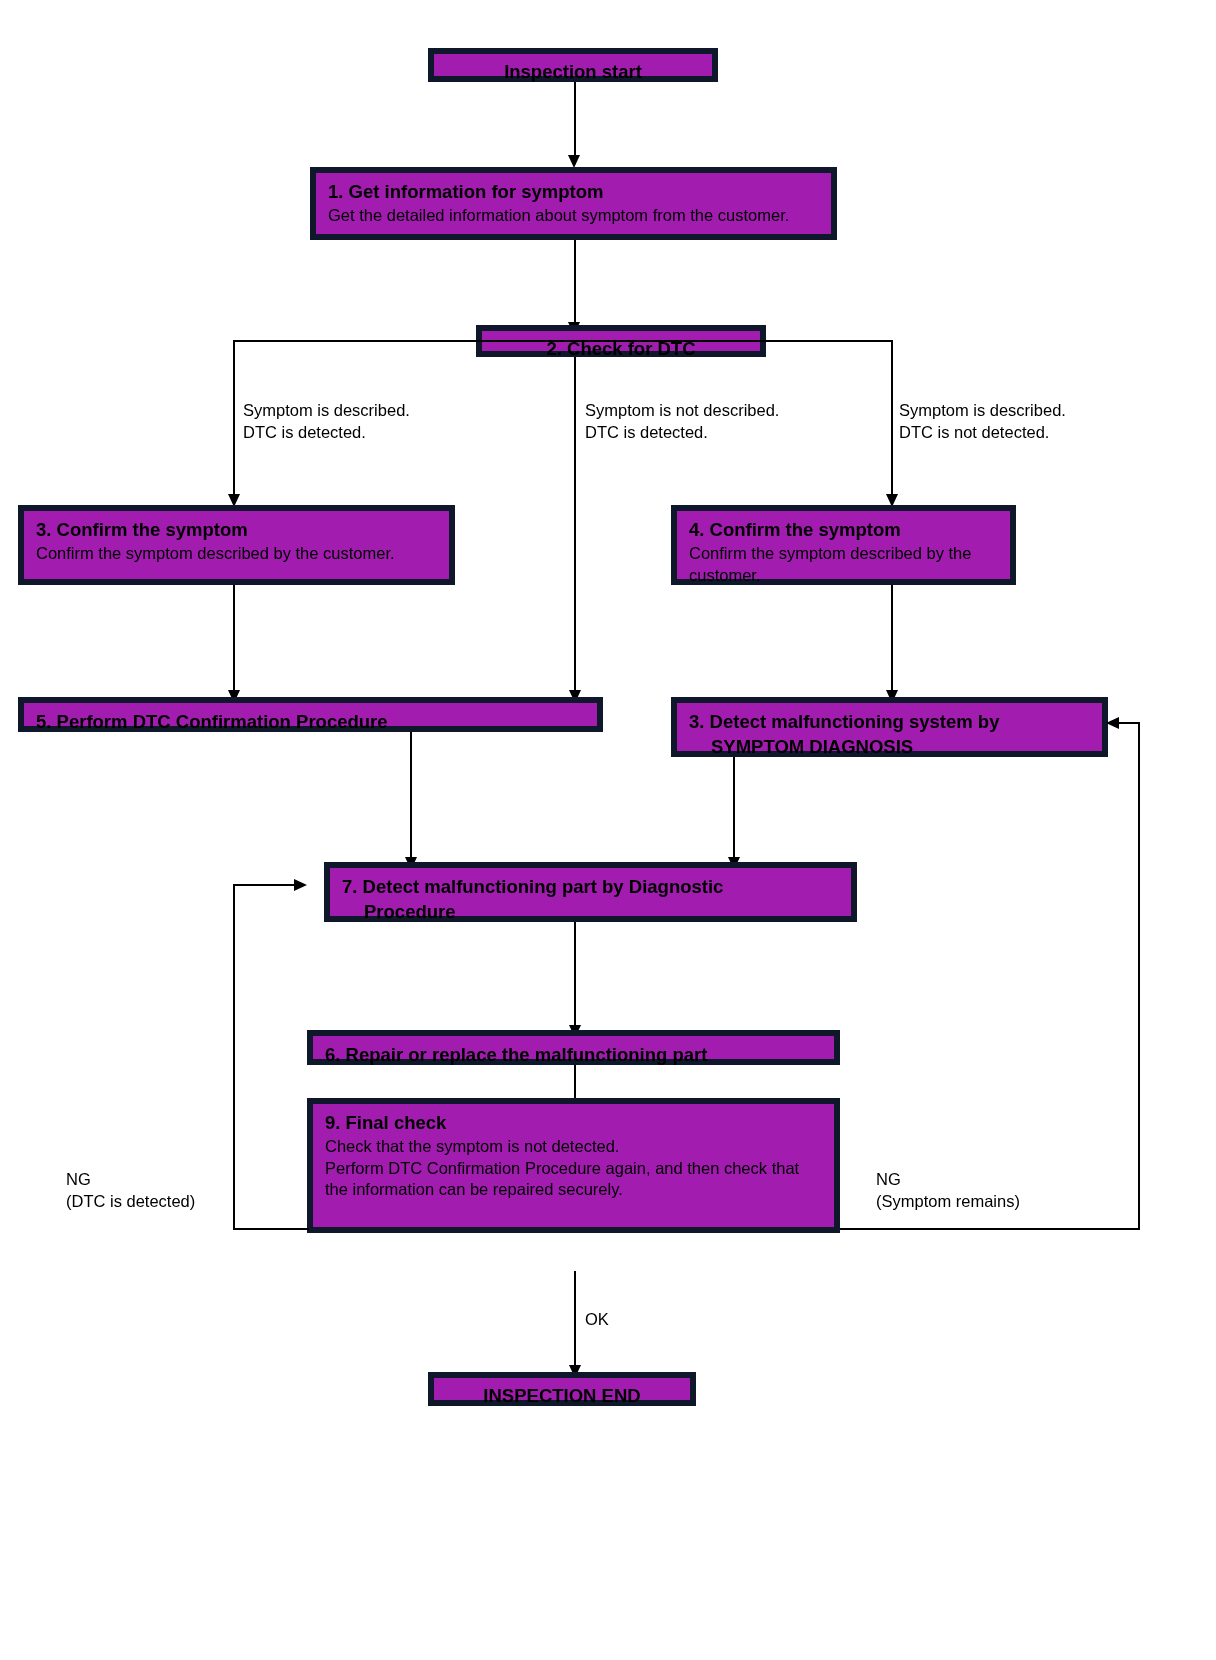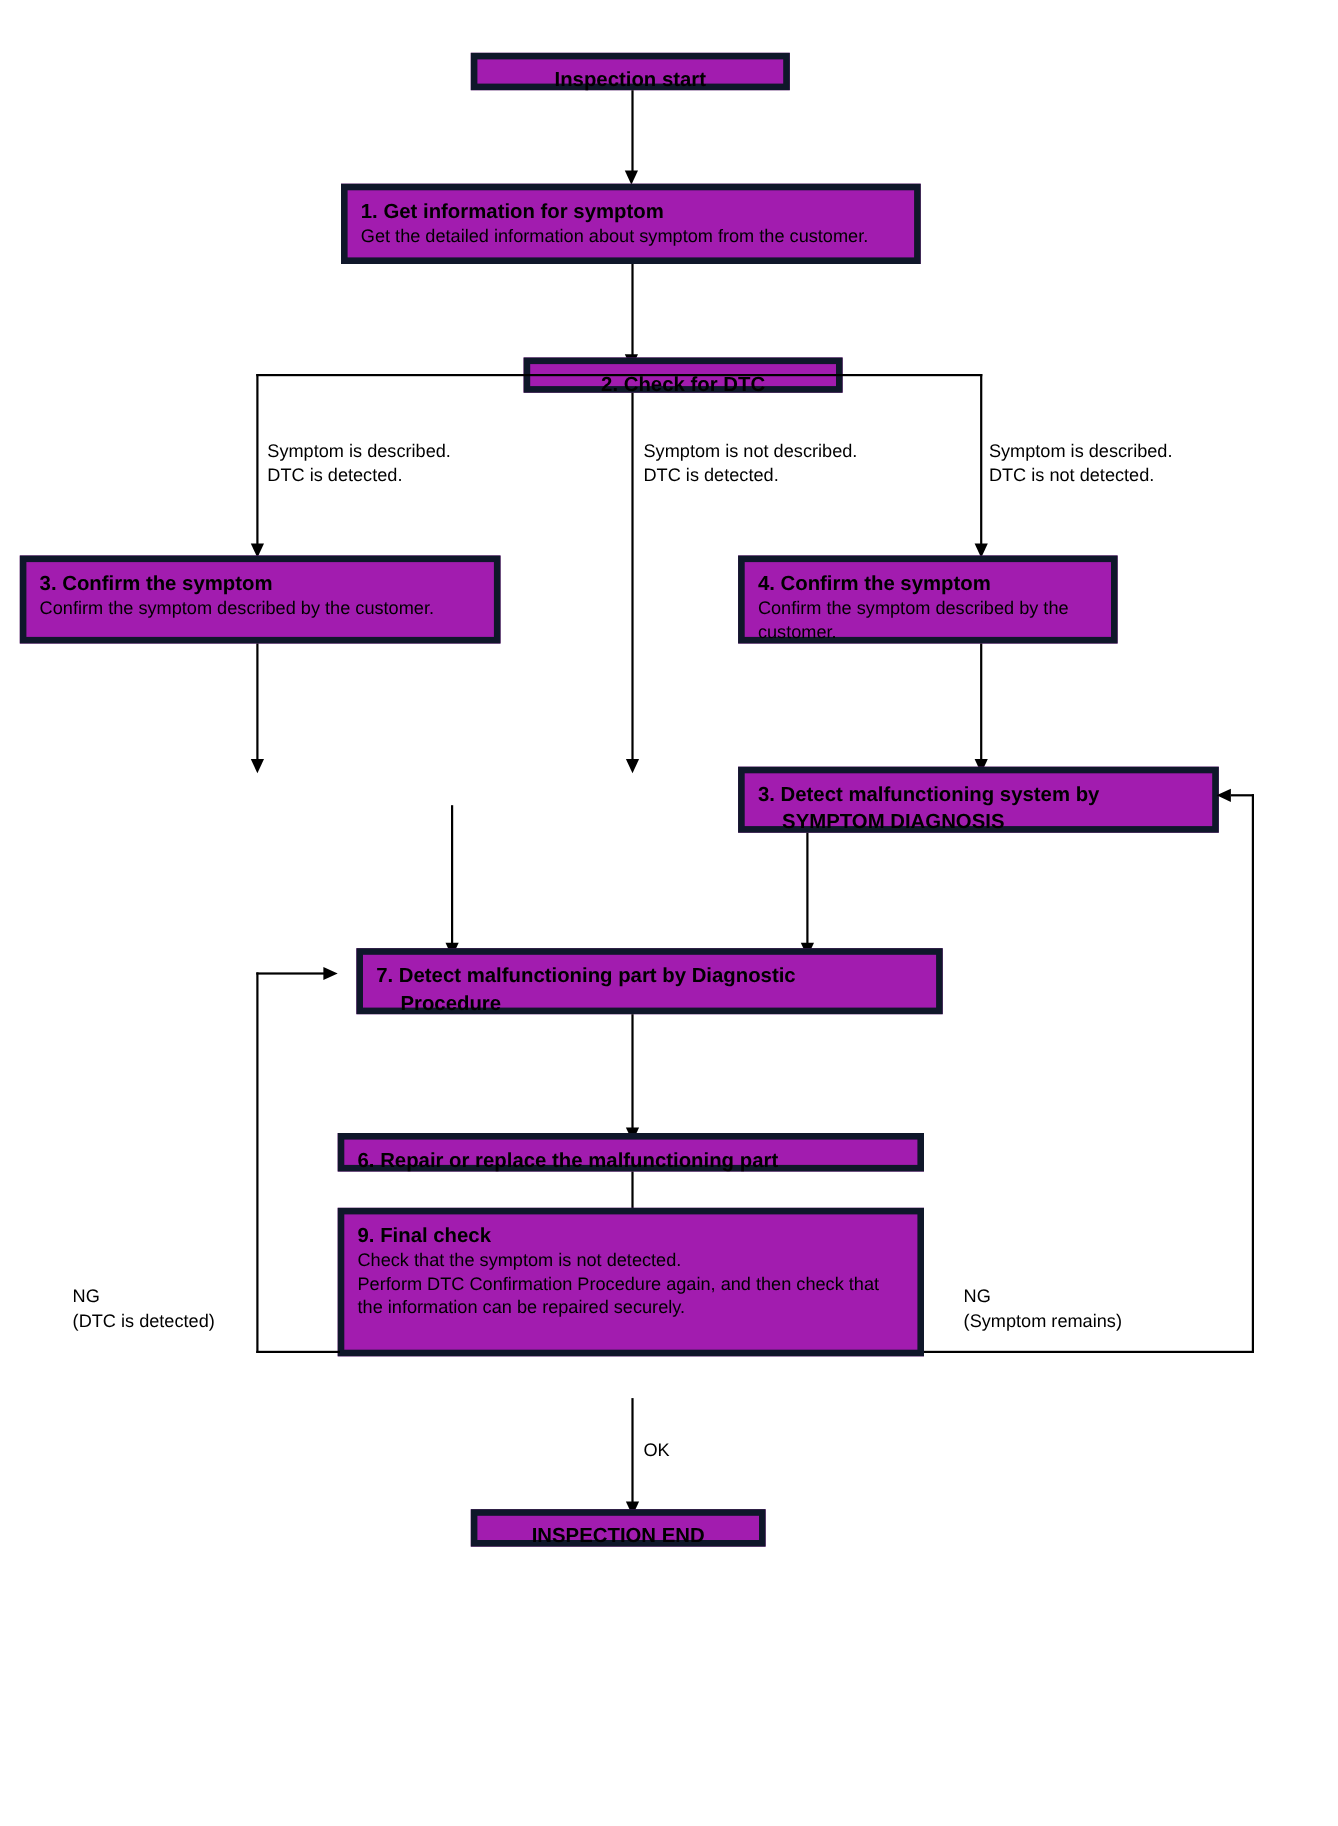--- a/index.html
+++ b/index.html
@@ -123,20 +123,23 @@
     <div class="box-title">4. Confirm the symptom</div>
     <div class="box-body">Confirm the symptom described by the customer.</div>
   </div>
 
   <div class="line" style="left:233px; top:585px; width:2px; height:110px;"></div>
   <div class="arrowhead arrow-down" style="left:228px; top:690px;"></div>
 
   <div class="line" style="left:891px; top:585px; width:2px; height:110px;"></div>
   <div class="arrowhead arrow-down" style="left:886px; top:690px;"></div>
 
+  <div class="box" style="left:18px; top:697px; width:585px; height:35px;">
+    <div class="box-title">5. Perform DTC Confirmation Procedure</div>
+  </div>
 
   <div class="box" style="left:671px; top:697px; width:437px; height:60px;">
     <div class="box-title hangindent">3. Detect malfunctioning system by
 SYMPTOM DIAGNOSIS</div>
   </div>
 
   <div class="line" style="left:410px; top:732px; width:2px; height:130px;"></div>
   <div class="arrowhead arrow-down" style="left:405px; top:857px;"></div>
 
   <div class="line" style="left:733px; top:757px; width:2px; height:105px;"></div>

